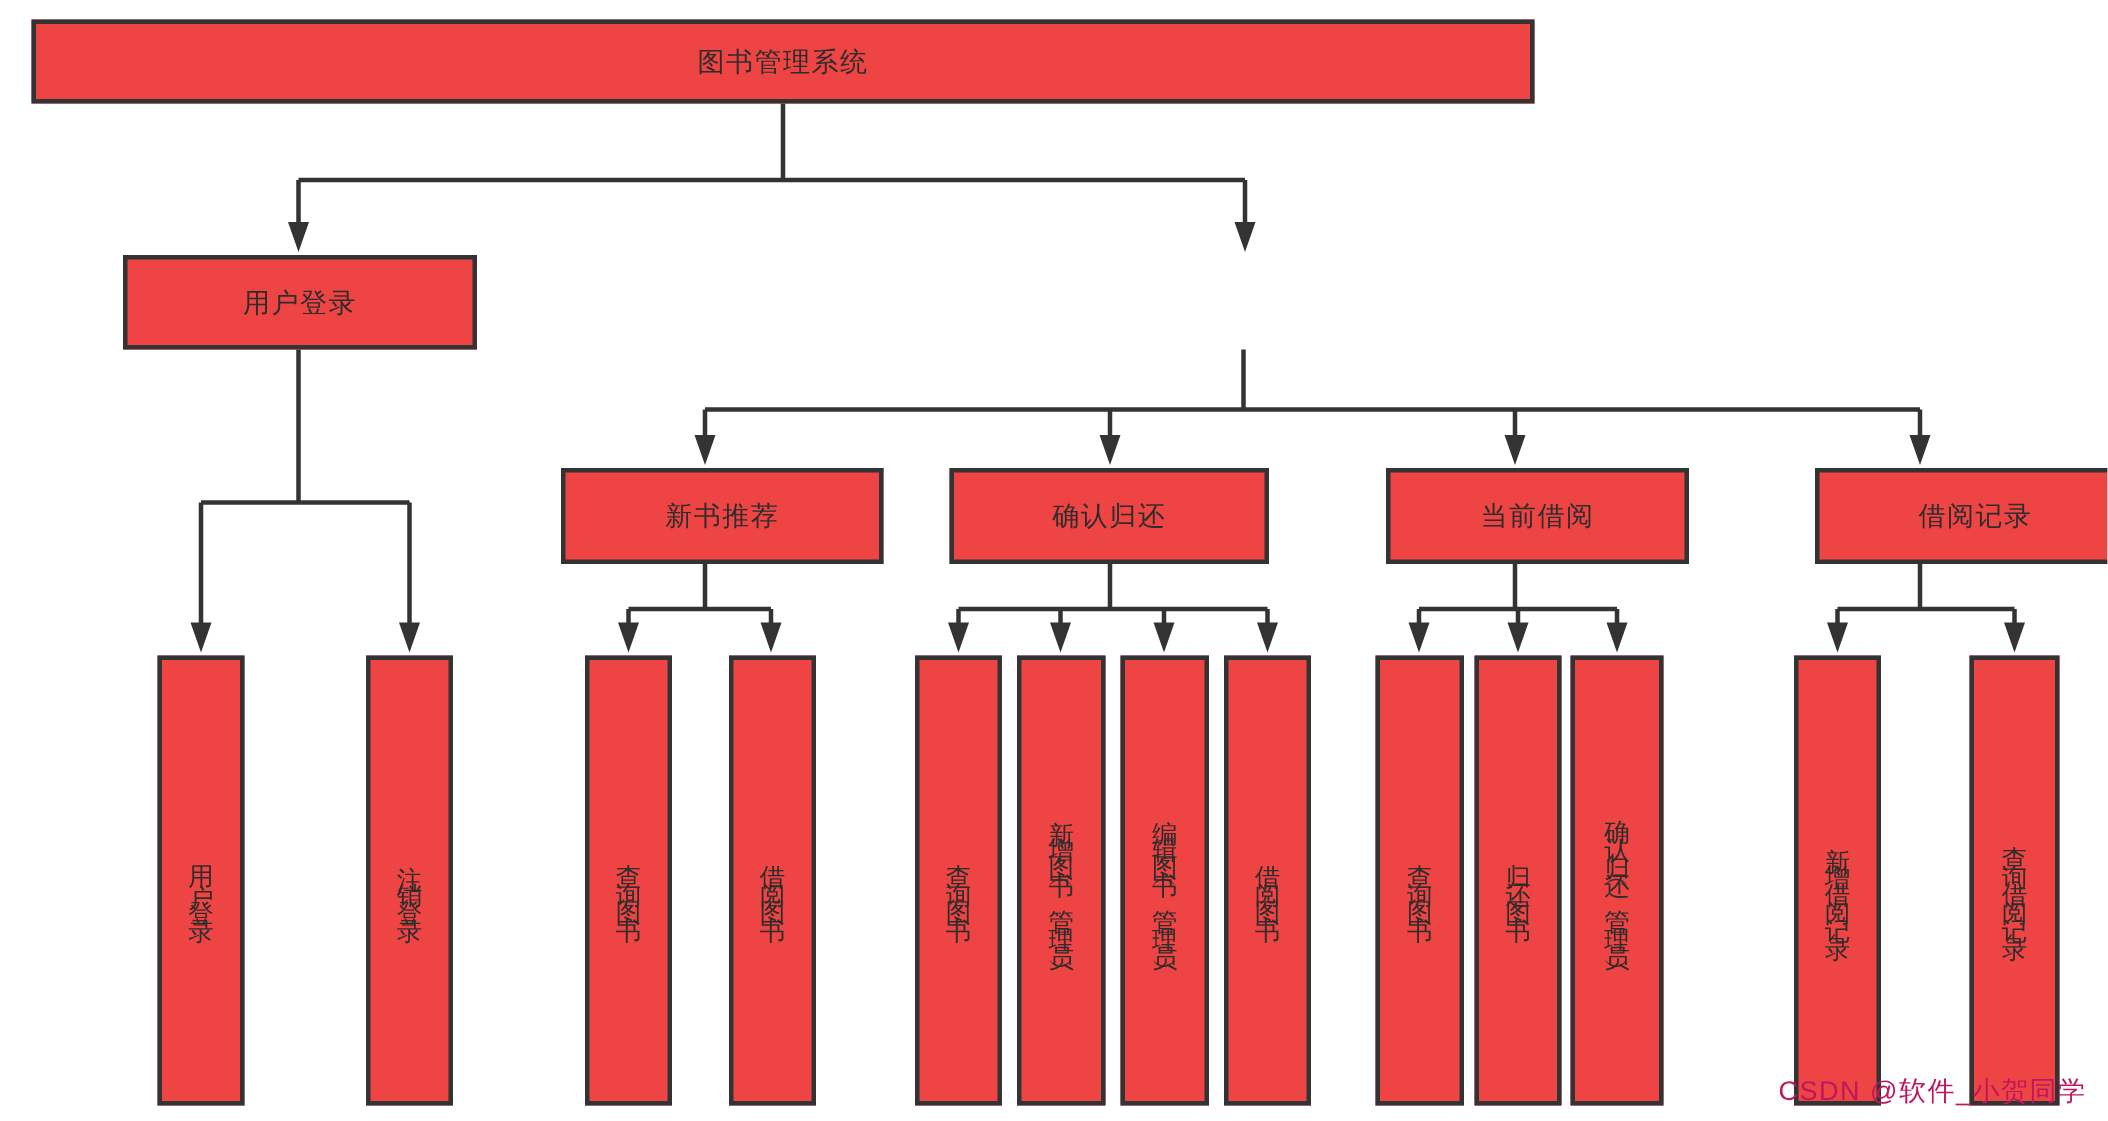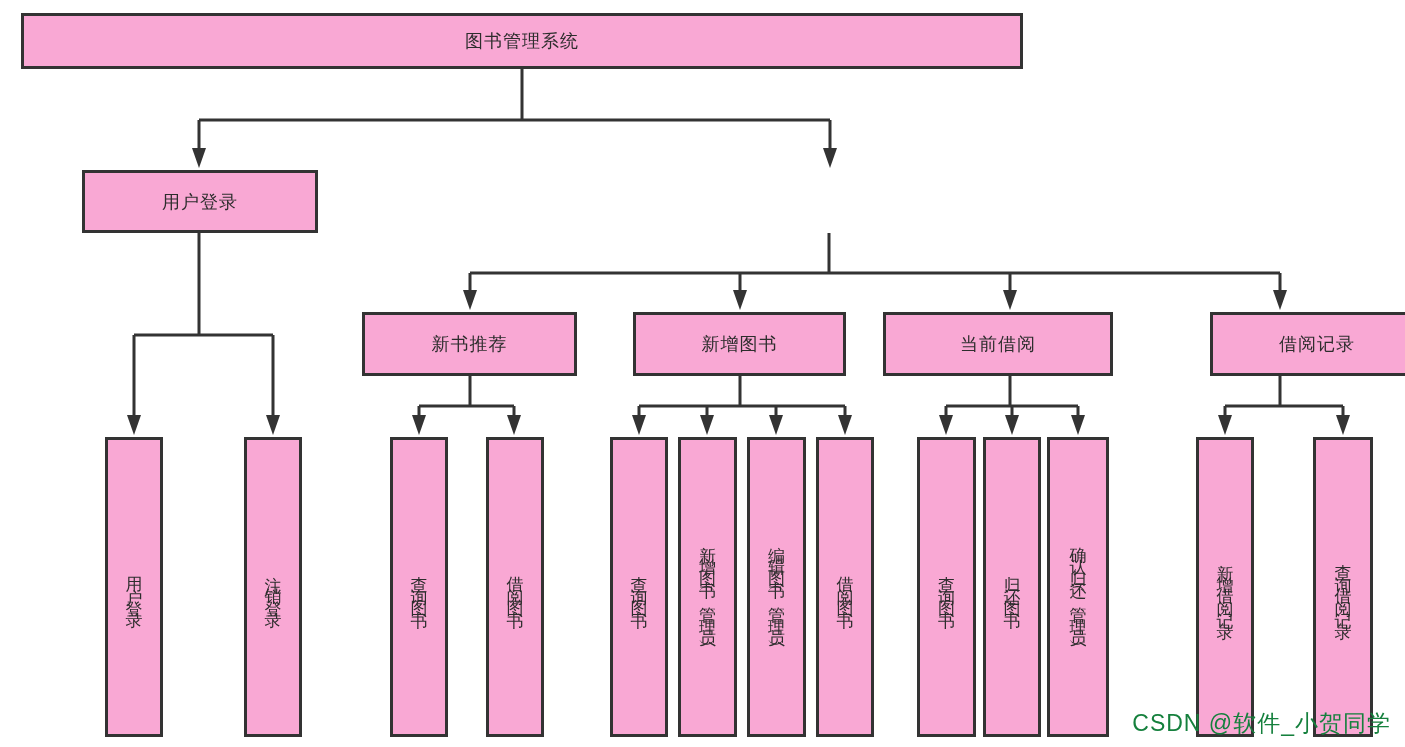--- a/index.html
+++ b/index.html
@@ -2,31 +2,31 @@
 <html><head>
 <meta charset="utf-8">
 <style>
   html,body{margin:0;padding:0;background:#ffffff;}
   .canvas{
     position:relative;width:1405px;height:747px;background:#ffffff;
     font-family:"Liberation Sans","DejaVu Sans",sans-serif;color:#2d2d2d;overflow:hidden;
   }
   .wires{position:absolute;left:0;top:0;z-index:1;}
   .node{
-    position:absolute;box-sizing:border-box;background:#f9a8d4;border:3px solid #333333;
+    position:absolute;box-sizing:border-box;background:#ef4444;border:3px solid #333333;
     display:flex;align-items:center;justify-content:center;z-index:2;
     font-size:18px;letter-spacing:1px;white-space:nowrap;
   }
   .node-v span{
     writing-mode:vertical-rl;text-orientation:mixed;
     font-size:17px;letter-spacing:12px;line-height:1;
   }
   .watermark{
     position:absolute;right:14px;bottom:8px;z-index:5;
-    color:#15803d;font-size:23px;letter-spacing:1px;
+    color:#be185d;font-size:18px;letter-spacing:1px;
   }
 </style>
 </head>
 <body>
 
 <div class="canvas">
 
   <svg class="wires" width="1405" height="747" viewBox="0 0 1405 747">
     <g stroke="#333333" stroke-width="3" fill="none">
 
@@ -68,27 +68,27 @@
   </svg>
 
   <div class="node" style="left:21px;top:13px;width:1002px;height:56px;">
     <span>图书管理系统</span>
   </div>
 
   <div class="node" style="left:82px;top:170px;width:236px;height:63px;">
     <span>用户登录</span>
   </div>
 
-  <div class="node" style="left:362px;top:312px;width:215px;height:64px;">
+  <div class="node" style="left:374px;top:312px;width:215px;height:64px;">
     <span>新书推荐</span>
   </div>
   <div class="node" style="left:633px;top:312px;width:213px;height:64px;">
-    <span>新增图书</span>
+    <span>确认归还</span>
   </div>
-  <div class="node" style="left:883px;top:312px;width:230px;height:64px;">
+  <div class="node" style="left:924px;top:312px;width:202px;height:64px;">
     <span>当前借阅</span>
   </div>
   <div class="node" style="left:1210px;top:312px;width:214px;height:64px;">
     <span>借阅记录</span>
   </div>
 
   <div class="node node-v" style="left:105px;top:437px;width:58px;height:300px;">
     <span>用户登录</span>
   </div>
   <div class="node node-v" style="left:244px;top:437px;width:58px;height:300px;">

